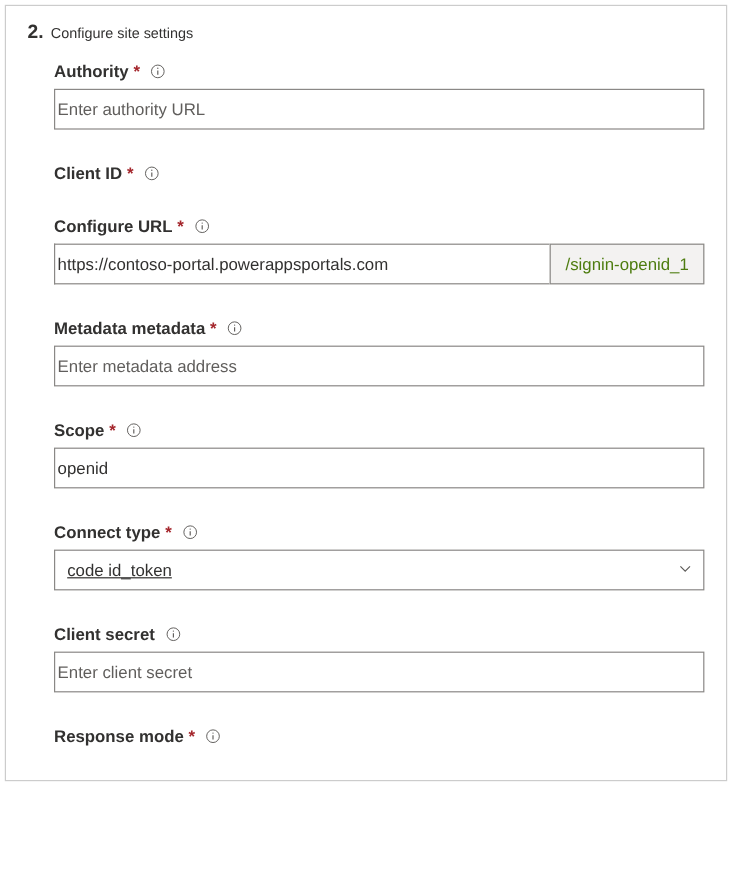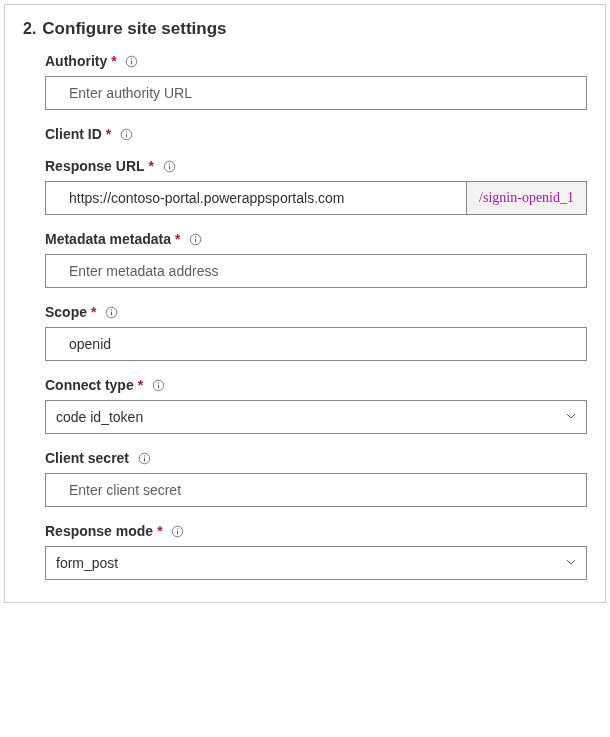--- a/index.html
+++ b/index.html
@@ -23,41 +23,41 @@
       display: flex;
       gap: 6px;
       align-items: baseline;
       margin-bottom: 6px;
     }
     .step-number {
       font-weight: 600;
       font-size: 16px;
     }
     .step-title {
-      font-weight: 700;
-      font-size: 17px;
+      font-weight: 400;
+      font-size: 12px;
     }
     .step-desc {
       margin-left: 22px;
       font-size: 14px;
       line-height: 1.45;
       color: #323130;
       margin-bottom: 4px;
     }
     .learn-more {
       color: #8661c5;
       text-decoration: underline;
       cursor: pointer;
     }
     .fields {
       margin-left: 22px;
       margin-top: 14px;
     }
     .field {
-      margin-bottom: 16px;
+      margin-bottom: 28px;
     }
     .field:last-child {
       margin-bottom: 0;
     }
     .label-row {
       display: flex;
       align-items: center;
       gap: 4px;
       margin-bottom: 7px;
     }
@@ -79,53 +79,53 @@
       cursor: pointer;
     }
     .info-icon svg {
       width: 13px;
       height: 13px;
     }
     .text-input {
       width: 100%;
       height: 34px;
       border: 1px solid #8a8886;
-      padding: 0 23px;
+      padding: 0 2px;
       font-size: 14px;
       font-family: inherit;
       color: #323130;
       outline: none;
       background: #fff;
     }
     .text-input::placeholder {
       color: #605e5c;
     }
     .input-group {
       display: flex;
       width: 100%;
     }
     .input-group .text-input {
       flex: 1;
       border-right: none;
     }
     .suffix {
       border: 1px solid #8a8886;
       background: #f3f2f1;
-      color: #a21caf;
+      color: #4d7c0f;
       font-size: 14px;
       padding: 0 12px;
       height: 34px;
       display: flex;
       align-items: center;
       white-space: nowrap;
-      font-family: Liberation Serif, serif;
     }
     .select-wrap {
       position: relative;
       width: 100%;
+      text-decoration: underline;
     }
     .select-display {
       width: 100%;
       height: 34px;
       border: 1px solid #8a8886;
       padding: 0 32px 0 10px;
       font-size: 14px;
       display: flex;
       align-items: center;
       background: #fff;
@@ -178,21 +178,21 @@
               <circle cx="8" cy="8" r="6.5"></circle>
               <line x1="8" y1="7" x2="8" y2="11.5" stroke-width="1.2"></line>
               <circle cx="8" cy="4.8" r="0.7" fill="#605e5c" stroke="none"></circle>
             </svg>
         </span>
       </div>
     </div>
 
     <div class="field">
       <div class="label-row">
-        <span class="label-text">Response URL</span>
+        <span class="label-text">Configure URL</span>
         <span class="required">*</span>
         <span class="info-icon">
           <svg viewBox="0 0 16 16" fill="none" stroke="#605e5c" stroke-width="1">
               <circle cx="8" cy="8" r="6.5"></circle>
               <line x1="8" y1="7" x2="8" y2="11.5" stroke-width="1.2"></line>
               <circle cx="8" cy="4.8" r="0.7" fill="#605e5c" stroke="none"></circle>
             </svg>
         </span>
       </div>
       <div class="input-group">
@@ -272,24 +272,16 @@
         <span class="label-text">Response mode</span>
         <span class="required">*</span>
         <span class="info-icon">
           <svg viewBox="0 0 16 16" fill="none" stroke="#605e5c" stroke-width="1">
               <circle cx="8" cy="8" r="6.5"></circle>
               <line x1="8" y1="7" x2="8" y2="11.5" stroke-width="1.2"></line>
               <circle cx="8" cy="4.8" r="0.7" fill="#605e5c" stroke="none"></circle>
             </svg>
         </span>
       </div>
-      <div class="select-wrap">
-        <div class="select-display">form_post</div>
-        <span class="chevron">
-          <svg viewBox="0 0 12 12" fill="none" stroke="#605e5c" stroke-width="1">
-              <polyline points="2,4 6,8 10,4"></polyline>
-            </svg>
-        </span>
-      </div>
     </div>
 
   </div>
 </div>
 
 </body></html>

